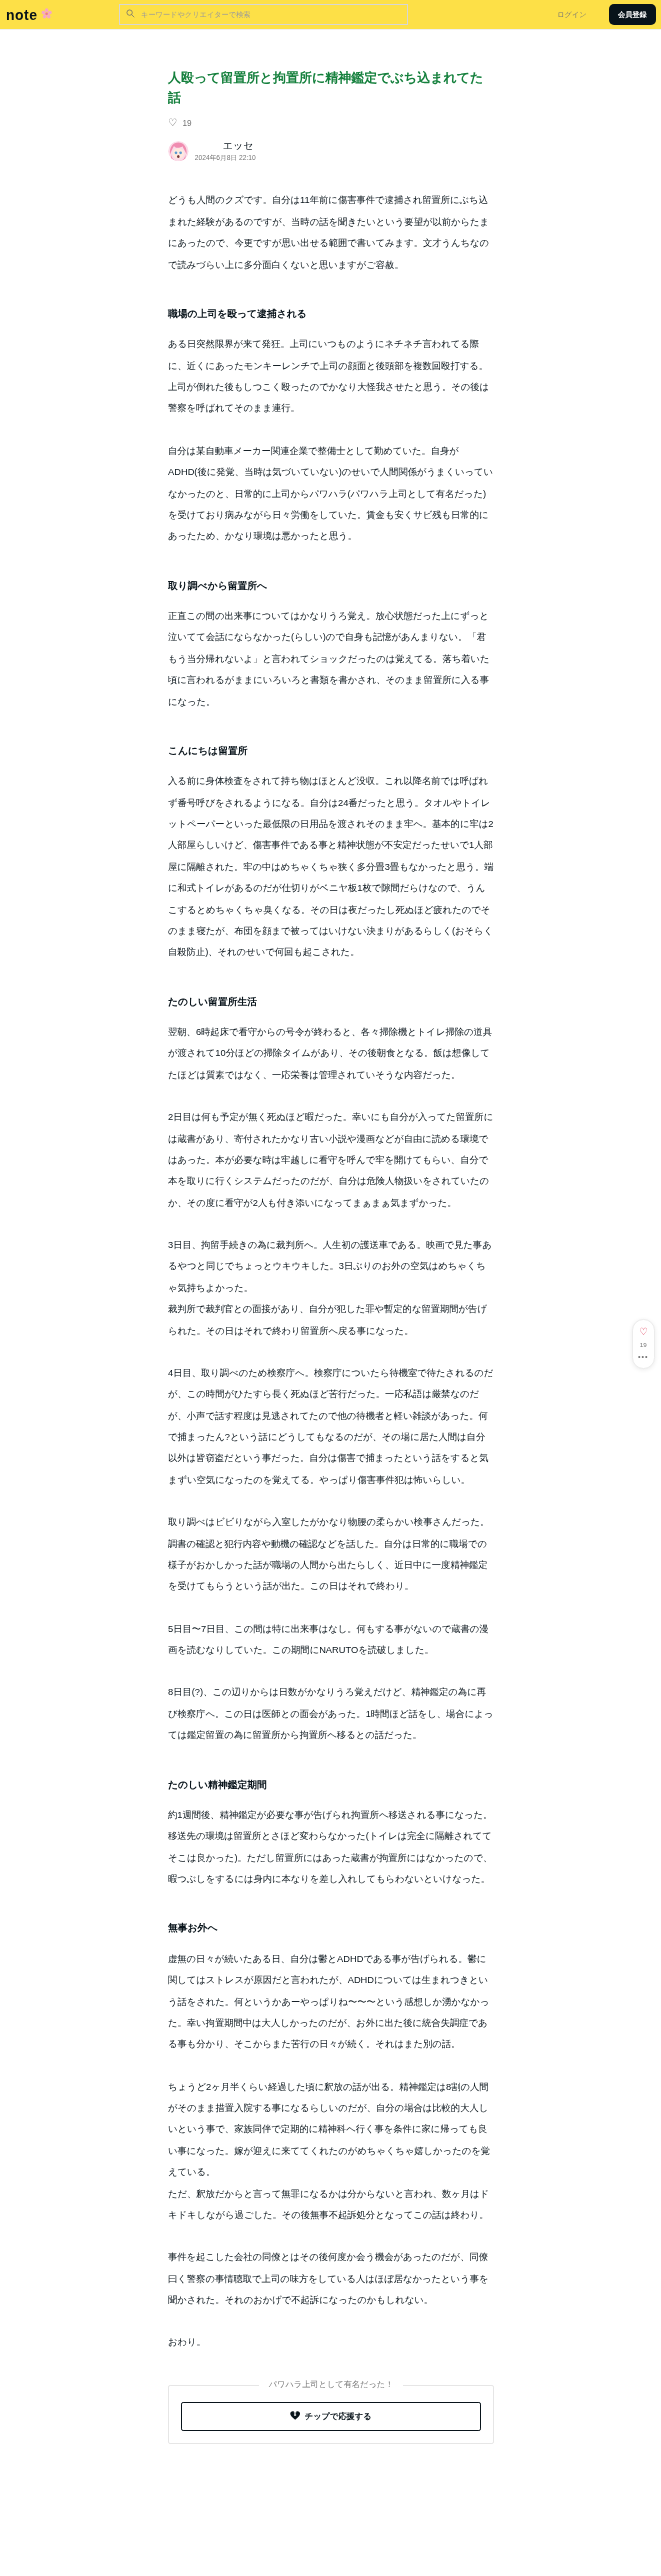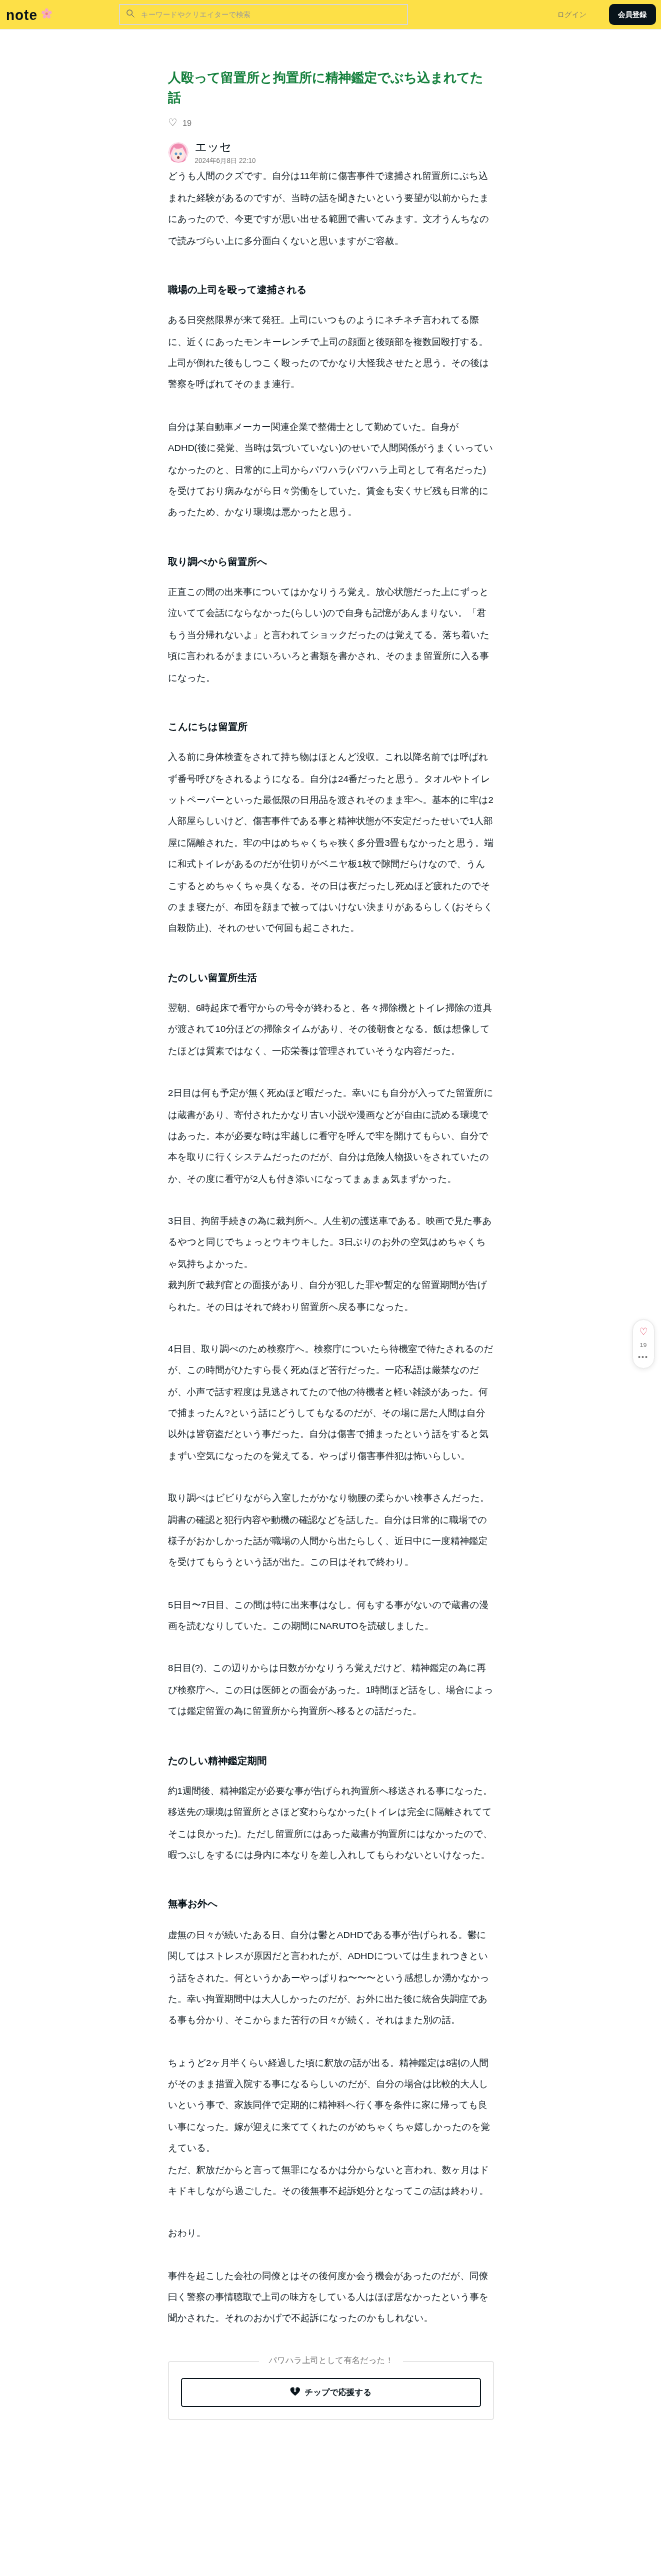--- a/index.html
+++ b/index.html
@@ -36,24 +36,24 @@
   
   .col { width:326px; margin:0 auto; }
   .article-title {
     margin:38px 0 0 0; font-size:13px; line-height:1.5; font-weight:bold; color:#15803d;
   }
   .title-like { display:flex; align-items:center; gap:5.2px; margin-top:11.3px; color:#757575; }
   .title-like .h-glyph { font-size:10.3px; line-height:1; }
   .title-like .cnt { font-size:8.2px; }
   .author-row { display:flex; align-items:center; gap:6.2px; margin-top:10.3px; }
   .avatar-s { width:20.6px; height:20.6px; border-radius:50%; overflow:hidden; flex:0 0 20.6px; cursor:pointer; }
-  .author-meta .nm { font-size:12px; color:#08131a; }
+  .author-meta .nm { font-size:10px; color:#08131a;margin-left:28px; }
   .author-meta .dt { font-size:6.7px; color:#757575; margin-top:1.5px; }
 
-  .body-wrap { }
+  .body-wrap { margin-top:27px; }
   .body-p {
     font-size:9.3px; line-height:2.3; margin:0 0 21px 0; white-space:pre-line; color:#08131a;
   }
   .body-h { font-size:9.8px; font-weight:bold; margin:32px 0 13.4px 0;font-family:Liberation Serif, serif; }
   .body-h:first-child { margin-top:0; }
 
   
   .support-box {
     border:0.5px solid #e6e6e6; border-radius:2.1px; margin-top:31px; padding:0 12.4px 12.4px 12.4px;
     position:relative;
@@ -160,22 +160,22 @@
         <p class="body-p">4日目、取り調べのため検察庁へ。検察庁についたら待機室で待たされるのだが、この時間がひたすら長く死ぬほど苦行だった。一応私語は厳禁なのだが、小声で話す程度は見逃されてたので他の待機者と軽い雑談があった。何で捕まったん?という話にどうしてもなるのだが、その場に居た人間は自分以外は皆窃盗だという事だった。自分は傷害で捕まったという話をすると気まずい空気になったのを覚えてる。やっぱり傷害事件犯は怖いらしい。</p>
         <p class="body-p">取り調べはビビりながら入室したがかなり物腰の柔らかい検事さんだった。調書の確認と犯行内容や動機の確認などを話した。自分は日常的に職場での様子がおかしかった話が職場の人間から出たらしく、近日中に一度精神鑑定を受けてもらうという話が出た。この日はそれで終わり。</p>
         <p class="body-p">5日目〜7日目、この間は特に出来事はなし。何もする事がないので蔵書の漫画を読むなりしていた。この期間にNARUTOを読破しました。</p>
         <p class="body-p">8日目(?)、この辺りからは日数がかなりうろ覚えだけど、精神鑑定の為に再び検察庁へ。この日は医師との面会があった。1時間ほど話をし、場合によっては鑑定留置の為に留置所から拘置所へ移るとの話だった。</p>
         <h3 class="body-h">たのしい精神鑑定期間</h3>
         <p class="body-p">約1週間後、精神鑑定が必要な事が告げられ拘置所へ移送される事になった。移送先の環境は留置所とさほど変わらなかった(トイレは完全に隔離されててそこは良かった)。ただし留置所にはあった蔵書が拘置所にはなかったので、暇つぶしをするには身内に本なりを差し入れしてもらわないといけなった。</p>
         <h3 class="body-h">無事お外へ</h3>
         <p class="body-p">虚無の日々が続いたある日、自分は鬱とADHDである事が告げられる。鬱に関してはストレスが原因だと言われたが、ADHDについては生まれつきという話をされた。何というかあーやっぱりね〜〜〜という感想しか湧かなかった。幸い拘置期間中は大人しかったのだが、お外に出た後に統合失調症である事も分かり、そこからまた苦行の日々が続く。それはまた別の話。</p>
         <p class="body-p">ちょうど2ヶ月半くらい経過した頃に釈放の話が出る。精神鑑定は8割の人間がそのまま措置入院する事になるらしいのだが、自分の場合は比較的大人しいという事で、家族同伴で定期的に精神科へ行く事を条件に家に帰っても良い事になった。嫁が迎えに来ててくれたのがめちゃくちゃ嬉しかったのを覚えている。
 ただ、釈放だからと言って無罪になるかは分からないと言われ、数ヶ月はドキドキしながら過ごした。その後無事不起訴処分となってこの話は終わり。</p>
+        <p class="body-p">事件を起こした会社の同僚とはその後何度か会う機会があったのだが、同僚曰く警察の事情聴取で上司の味方をしている人はほぼ居なかったという事を聞かされた。それのおかげで不起訴になったのかもしれない。</p>
         <p class="body-p">おわり。</p>
-        <p class="body-p">事件を起こした会社の同僚とはその後何度か会う機会があったのだが、同僚曰く警察の事情聴取で上司の味方をしている人はほぼ居なかったという事を聞かされた。それのおかげで不起訴になったのかもしれない。</p>
       </div>
 
     <div class="support-box">
       <span class="support-title">
         <span>パワハラ上司として有名だった！</span>
       </span>
       <button class="tip-btn">
         <span>
           <svg width="10.3" height="9.3" viewBox="0 0 20 18" style="font-size:16px">
             <path d="M10 17 C4 12 0.5 8.5 0.5 5.2 C0.5 2.5 2.6 0.5 5.2 0.5 C7 0.5 9 1.7 10 3.4 C11 1.7 13 0.5 14.8 0.5 C17.4 0.5 19.5 2.5 19.5 5.2 C19.5 8.5 16 12 10 17 Z" fill="#08131a"></path>

